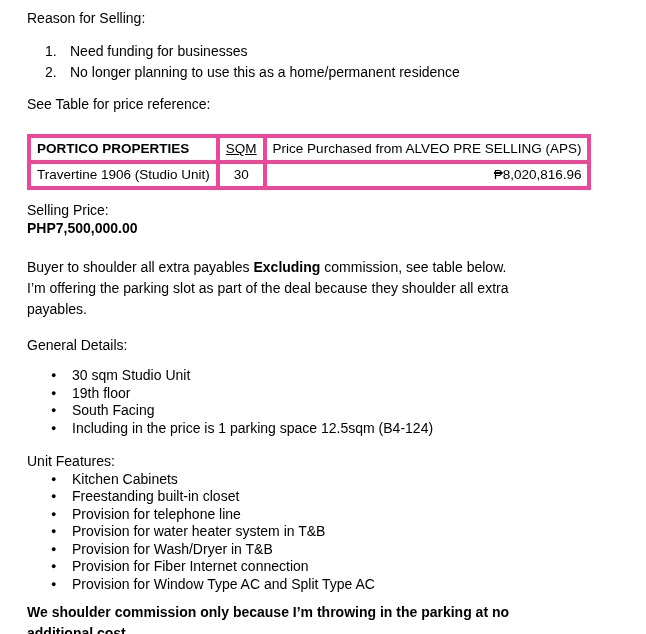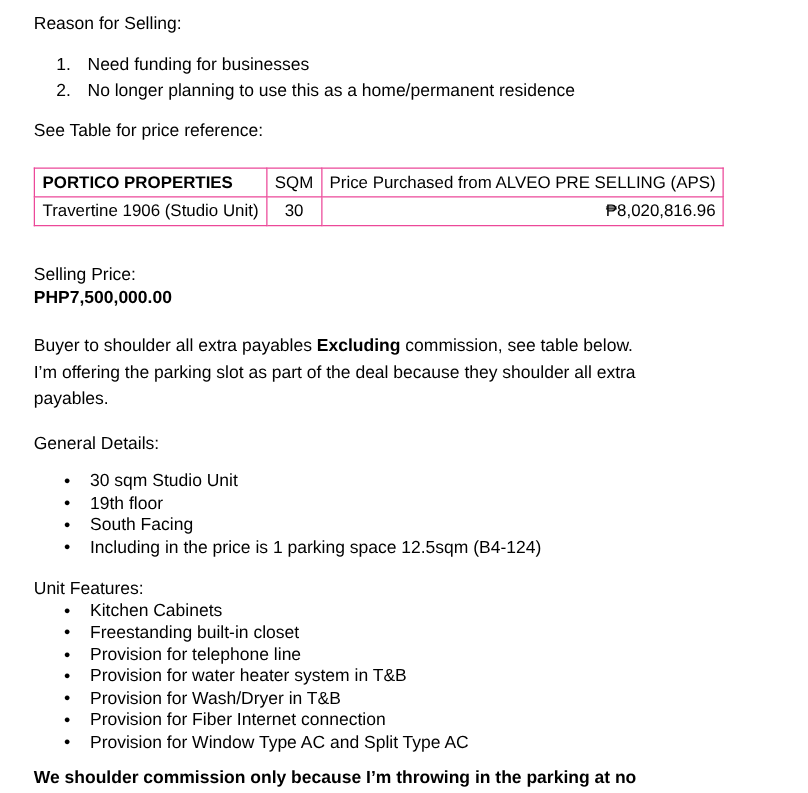--- a/index.html
+++ b/index.html
@@ -39,31 +39,31 @@
 
   .table-intro { margin-top: 11px; }
 
   
   table.price-table {
     border-collapse: collapse;
     margin-top: 19px;
     table-layout: fixed;
   }
   .price-table th, .price-table td {
-    border: 1px solid #ec4899;
+    border: 4px solid #ec4899;
     padding: 3px 6px;
     font-size: 13.5px;
     line-height: 16px;
     font-weight: normal;
     text-align: left;
     overflow: hidden;
     white-space: nowrap;
   }
   .price-table .w1 { width: 196px; }
-  .price-table .w2 { width: 94px; }
+  .price-table .w2 { width: 94px; text-decoration: underline; }
   .price-table .w3 { width: 301px; }
   .price-table th.w1 { font-weight: bold; }
   .price-table .c-center { text-align: center; }
   .price-table td.c-price { text-align: right; }
 
   
   .chip {
     display: inline-block;
     width: 14px; height: 12px;
     margin-left: -2px;
@@ -75,21 +75,21 @@
   }
   .chip .tri {
     position: absolute;
     left: 3px; top: 4px;
     width: 0; height: 0;
     border-left: 3px solid transparent;
     border-right: 3px solid transparent;
     border-top: 4px solid #5f5f5f;
   }
 
-  .sp-label { margin-top: 30px; line-height: 17.5px; }
+  .sp-label { margin-top: 12px; line-height: 17.5px; }
   .sp-value { line-height: 17.5px; font-weight: bold; }
 
   .para { margin-top: 20px; line-height: 21px; }
 
   .gd-heading { margin-top: 15px; }
 
   
   .bullist {
     list-style: none;
     margin: 0;

